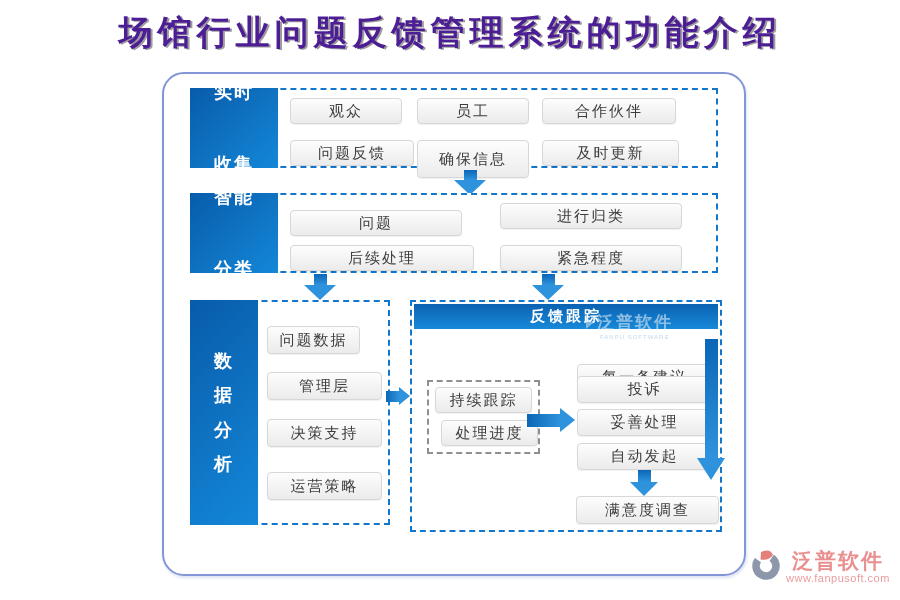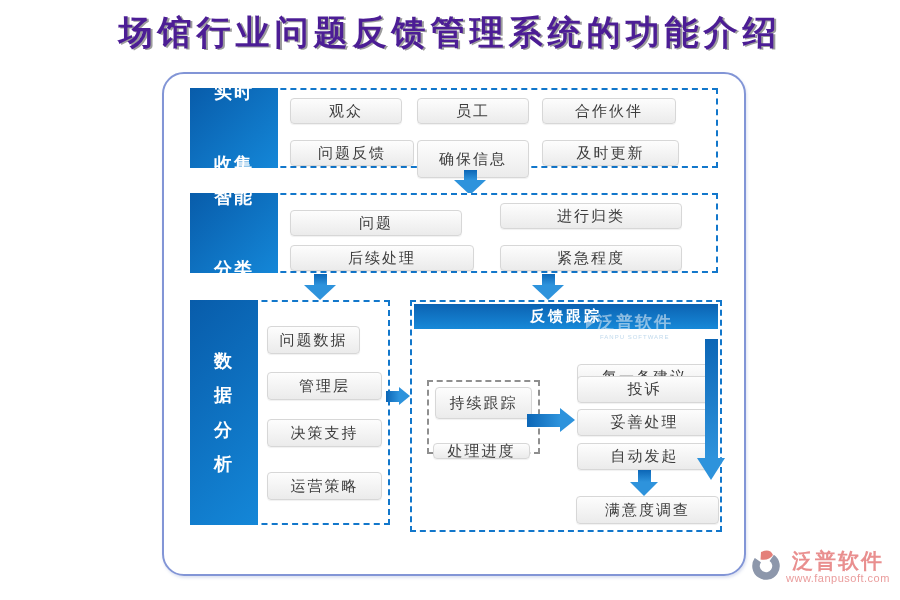--- a/index.html
+++ b/index.html
@@ -118,22 +118,22 @@
 
   <div class="arr-right small" style="left:386px;top:387px;">
     <div class="stem" style="width:13px;"></div>
     <div class="head"></div>
   </div>
 
   <div class="panel s4">
     <div class="s4-header">反馈跟踪</div>
 
     <div class="gray-box">
-      <div class="pill" style="left:6px;top:5px;width:97px;height:32px;">持续跟踪</div>
-      <div class="pill" style="left:4px;top:38px;width:97px;height:16px;margin-top:23px;">处理进度</div>
+      <div class="pill" style="left:6px;top:5px;width:97px;height:26px;">持续跟踪</div>
+      <div class="pill" style="left:12px;top:38px;width:97px;height:26px;">处理进度</div>
     </div>
 
     <div class="arr-right" style="left:115px;top:106px;">
       <div class="stem" style="width:33px;"></div>
       <div class="head"></div>
     </div>
 
     <div class="pill" style="left:165px;top:40px;width:135px;height:27px;margin-top:22px;">每一条建议</div>
     <div class="pill" style="left:165px;top:74px;width:135px;height:27px;">投诉</div>
     <div class="pill" style="left:165px;top:107px;width:135px;height:27px;">妥善处理</div>

